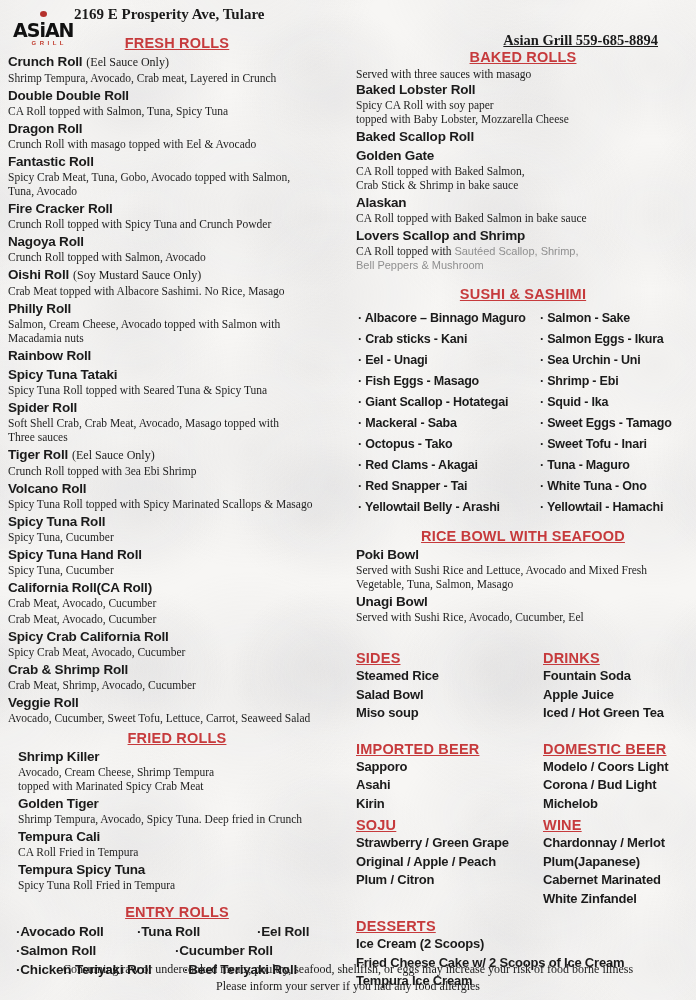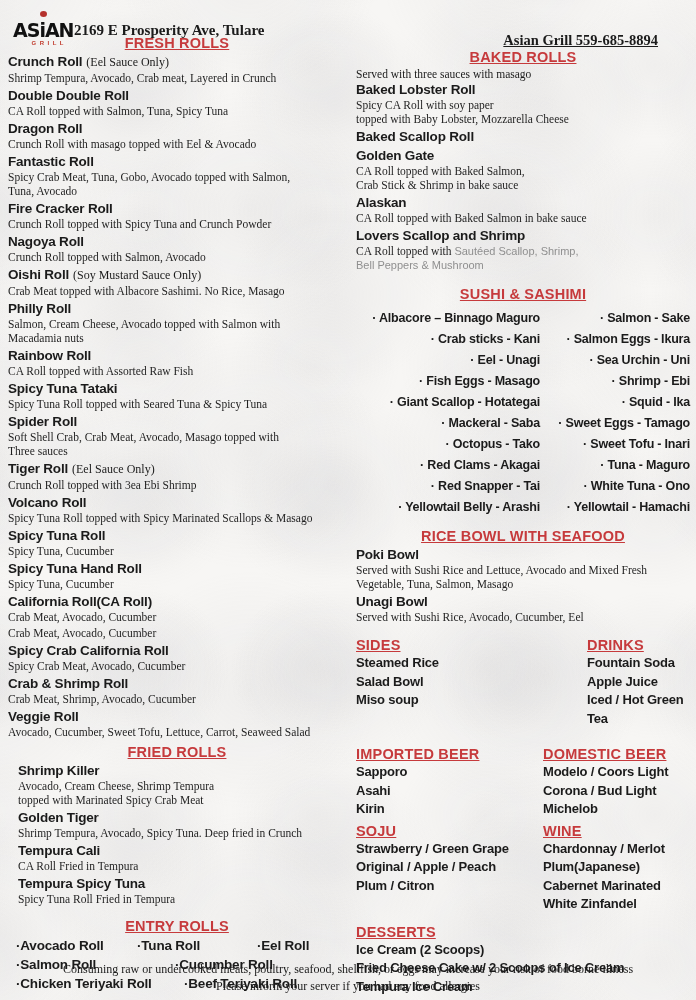--- a/index.html
+++ b/index.html
@@ -16,49 +16,49 @@
     background-position: 20px 10px, 120px 90px, 60px 140px;
   }
   
   .hdr { position:absolute; top:0; left:0; width:696px; height:50px; }
   .logo { position:absolute; left:13px; top:13px; width:54px; text-align:right; }
   .logo-dot { position:absolute; left:27px; top:-2px; width:7px; height:6px;
               border:3px solid #b5312c; border-radius:50%; background:#f7f6f4; }
   .logo-word { font-family:"DejaVu Sans", sans-serif; font-weight:900; font-size:19px;
                letter-spacing:-1px; color:#111; line-height:20px; padding-top:7px; }
   .logo-sub { color:#c0392b; font-size:6px; font-weight:bold; letter-spacing:3.5px; line-height:7px; }
-  .addr { position:absolute; left:74px; top:22px; font-family:"Liberation Serif", serif;
+  .addr { position:absolute; left:74px; top:6px; font-family:"Liberation Serif", serif;
           font-weight:bold; font-size:15px; }
   .phone { position:absolute; right:38px; top:32px; font-family:"Liberation Serif", serif;
            font-weight:bold; font-size:14.5px; text-decoration:underline; }
   
   .col-left  { position:absolute; left:8px;  top:30px; width:338px; }
   .col-right { position:absolute; left:356px; top:44px; width:334px; }
   .section-title { font-size:14.5px; font-weight:bold; color:#c63a3c; text-align:center;
                    text-decoration:underline; margin:5px 0 2px 0; letter-spacing:.2px; }
   .section-title.left-align { text-align:left; margin:4px 0 1px 0; }
   .item { margin:0 0 2px 0; }
   .item-name { font-size:13.5px; font-weight:bold; line-height:17px; letter-spacing:-.2px; }
   .note { font-family:"Liberation Serif", serif; font-weight:normal; font-size:12px; margin-left:4px; letter-spacing:0; }
   .item-desc { font-family:"Liberation Serif", serif; font-size:11.5px; line-height:14px; color:#1f1f1f; }
   .indent1 { padding-left:10px; }
   .sub-note { font-family:"Liberation Serif", serif; font-size:11.5px; line-height:14px; }
   .gray-desc { font-family:"Liberation Sans", sans-serif; color:#8f8f8f; font-size:11px; }
   
-  .sushi-grid { display:grid; grid-template-columns:182px auto; margin-top:6px; padding-left:2px;text-align:right; }
+  .sushi-grid { display:grid; grid-template-columns:182px auto; margin-top:6px; padding-left:2px; }
   .sushi-item { font-size:12.5px; font-weight:bold; line-height:21px; letter-spacing:-.2px; white-space:nowrap; }
   
   .entry-row { display:grid; font-size:13.5px; font-weight:bold; line-height:19px; padding-left:8px; letter-spacing:-.2px; }
   .er1 { grid-template-columns:121px 120px auto; }
   .er2 { grid-template-columns:123px auto;gap:36px; }
   .er3 { grid-template-columns:168px auto; }
   
   .pair-grid { display:grid; grid-template-columns:187px auto; }
   .bev-item { font-size:13px; font-weight:bold; line-height:18.5px; letter-spacing:-.2px; }
-  .mt22 { margin-top:9px;gap:44px; } .mt14 { margin-top:14px; } .mt10 { margin-top:10px; }
+  .mt22 { margin-top:22px; } .mt14 { margin-top:14px; } .mt10 { margin-top:10px; }
   
   .footer { position:absolute; left:0; top:961px; width:696px; text-align:center;
             font-family:"Liberation Serif", serif; font-size:12px; line-height:17px; }
 </style>
 </head>
 <body>
 
 <div class="page">
 
   <div class="hdr">
@@ -129,23 +129,20 @@
         <div class="item">
           <div class="item-name"><span>Philly Roll</span></div>
           <div class="item-desc">
             <div>Salmon, Cream Cheese, Avocado topped with Salmon with</div>
             <div>Macadamia nuts</div>
           </div>
         </div>
 
         <div class="item">
           <div class="item-name"><span>Rainbow Roll</span></div>
-          <div class="item-desc">
-            <div>CA Roll topped with Assorted Raw Fish</div>
-          </div>
         </div>
 
         <div class="item">
           <div class="item-name"><span>Spicy Tuna Tataki</span></div>
           <div class="item-desc">
             <div>Spicy Tuna Roll topped with Seared Tuna &amp; Spicy Tuna</div>
           </div>
         </div>
 
         <div class="item">

